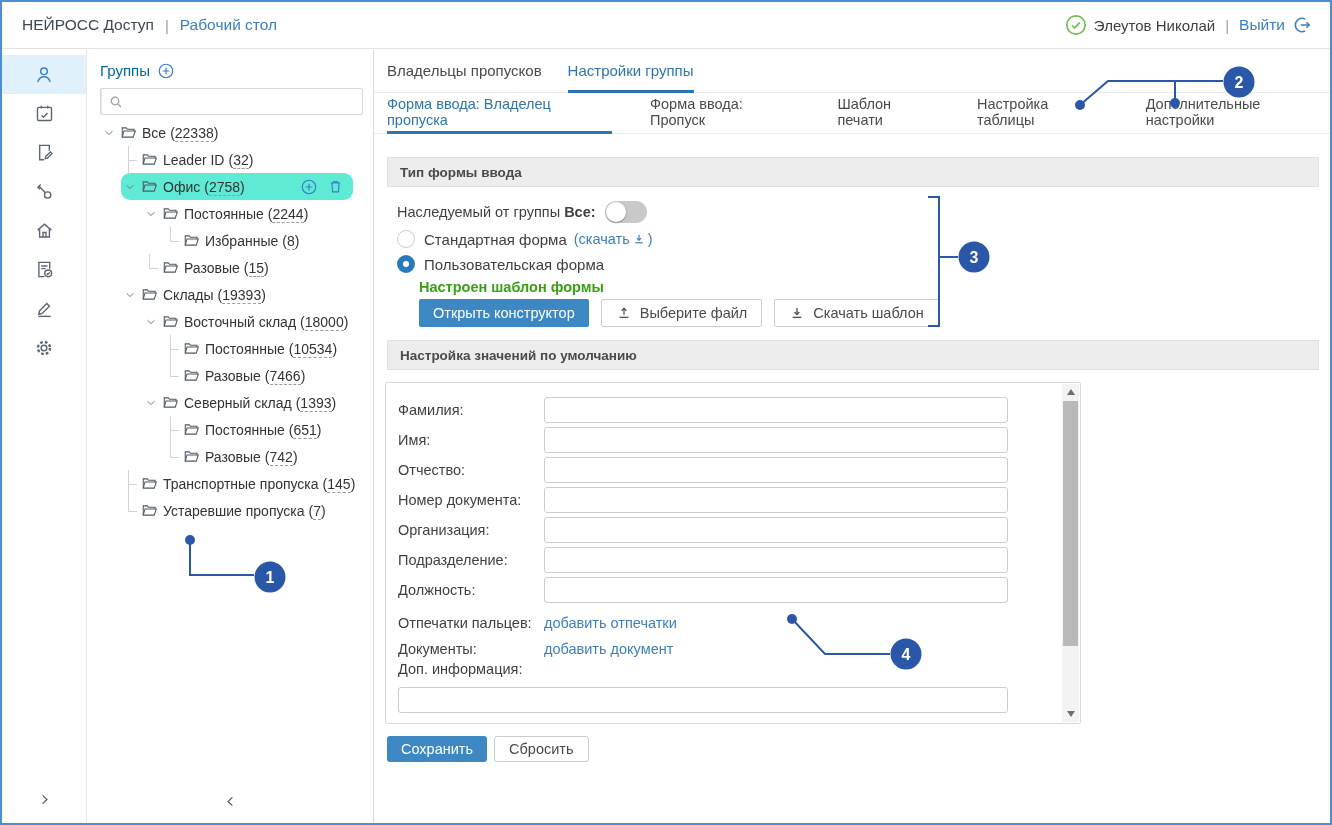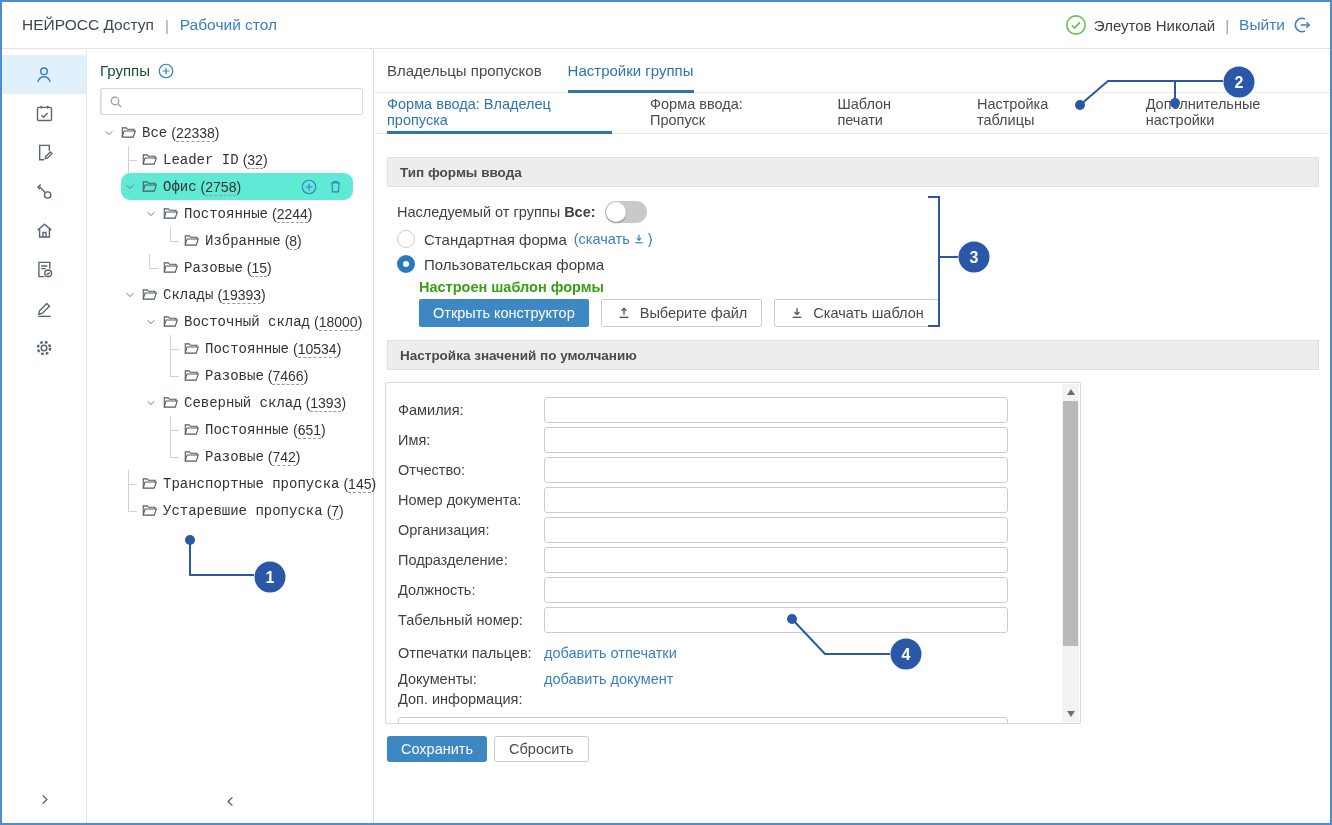--- a/index.html
+++ b/index.html
@@ -20,39 +20,39 @@
             background:#fff;padding-top:5px;box-sizing:border-box;}
   .rail-item{width:84px;height:39px;display:flex;align-items:center;justify-content:center;cursor:pointer;}
   .rail-item.active{background:#e1f1fb;}
   .ricon{color:#5a6672;display:inline-flex;}
   .rail-item.active .ricon{color:#3a7fc1;}
   .rail-expand{position:absolute;left:0;bottom:12px;width:85px;display:flex;justify-content:center;cursor:pointer;}
   
   .treepanel{position:absolute;top:48px;left:86px;width:286px;bottom:0;background:#fff;
              border-right:1px solid #d9d9d9;box-sizing:border-box;}
   .tree-head{margin:11px 0 0 12px;height:19px;display:flex;align-items:center;gap:7px;
-             font-size:15px;color:#14532d;}
+             font-size:15px;color:#0369a1;}
   .plus{display:inline-flex;cursor:pointer;}
   .search{margin:8px 10px 0 12px;height:27px;border:1px solid #d9d9d9;border-radius:2px;
           display:flex;align-items:stretch;box-sizing:border-box;}
   .search input{border:0;outline:0;flex:1;padding:0 8px;font-size:14px;color:#555;min-width:0;
                 font-family:"Liberation Sans",sans-serif;}
   .search input::placeholder{color:#b3b3b3;}
   .sicon{width:28px;display:flex;align-items:center;justify-content:center;border-left:1px solid #e6e6e6;cursor:pointer;}
   .tree{margin-top:4px;font-size:14px;color:#333;}
   .trow{display:flex;align-items:center;height:27px;padding-right:6px;white-space:nowrap;cursor:pointer;}
   .trow.selected{background:#5eead4;border-radius:9px;margin-right:20px;}
   .slot{width:18px;height:27px;display:flex;align-items:center;justify-content:center;flex:none;}
   .caret{display:inline-flex;color:#7c7c7c;}
   .conn{position:relative;width:14px;height:27px;flex:none;}
   .conn::before{content:"";position:absolute;left:5px;top:0;bottom:0;border-left:1px solid #d2d2d2;}
   .conn.last::before{bottom:50%;}
   .conn::after{content:"";position:absolute;left:5px;right:0;top:50%;border-top:1px solid #d2d2d2;}
   .ficon{display:inline-flex;color:#4f5963;margin-left:2px;flex:none;}
-  .tlabel{margin-left:5px;font-family:Liberation Mono, monospace;}
+  .tlabel{margin-left:5px;}
   .tcount{margin-left:4px;}
   .num{border-bottom:1px dashed #9a9a9a;}
   .actions{margin-left:auto;display:flex;align-items:center;gap:9px;padding-right:3px;}
   .actions span{display:inline-flex;cursor:pointer;}
   .collapse{position:absolute;bottom:10px;left:0;width:100%;display:flex;justify-content:center;cursor:pointer;}
   
   .content{position:absolute;top:48px;left:372px;right:0;bottom:0;}
   .tabs{position:relative;display:flex;gap:26px;padding-left:13px;height:43px;}
   .tabs::after{content:"";position:absolute;left:0;right:0;bottom:0;height:1px;background:#ebebeb;}
   .subtabs{height:41px;gap:38px;}
@@ -577,24 +577,20 @@
             <input class="finput" value="" style="">
           </div>
           <div class="frow">
             <span class="flabel">Подразделение:</span>
             <input class="finput" value="" style="">
           </div>
           <div class="frow">
             <span class="flabel">Должность:</span>
             <input class="finput" value="" style="">
           </div>
-          <div class="frow">
-            <span class="flabel">Табельный номер:</span>
-            <input class="finput" value="" style="">
-          </div>
           <div class="frow link-row">
             <span class="flabel">Отпечатки пальцев:</span>
             <a class="flink">добавить отпечатки</a>
           </div>
           <div class="frow link-row">
             <span class="flabel">Документы:</span>
             <a class="flink">добавить документ</a>
           </div>
           <div class="frow label-row">
             <span class="flabel">Доп. информация:</span>

